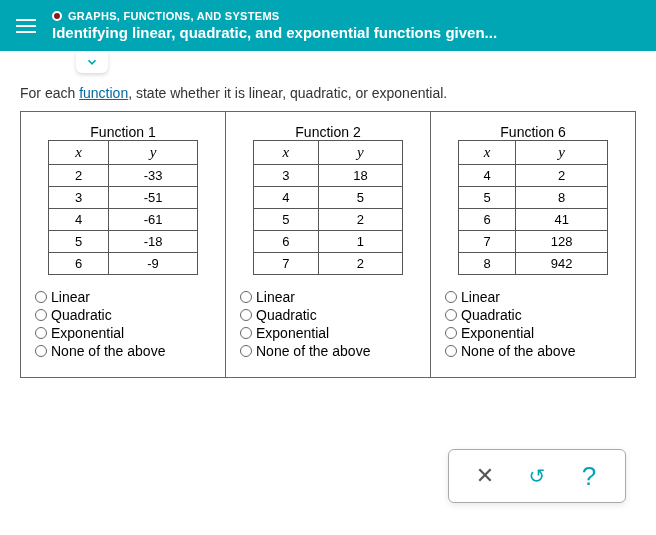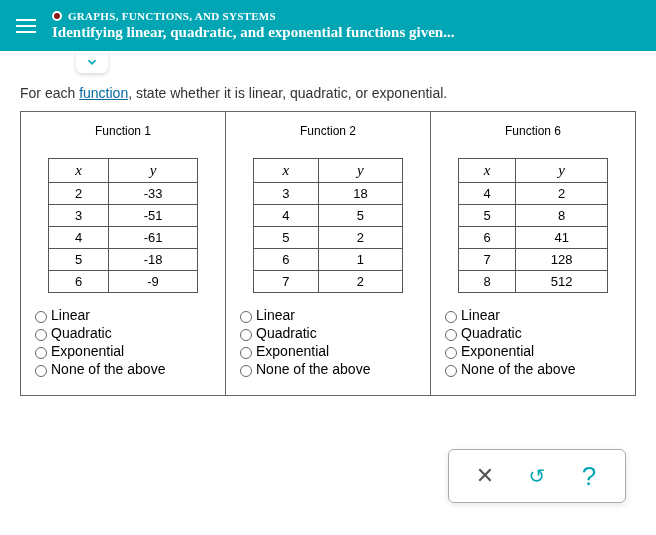--- a/index.html
+++ b/index.html
@@ -5,21 +5,20 @@
     * { margin: 0; padding: 0; box-sizing: border-box; }
     body { font-family: Arial, sans-serif; background: #fff; width: 656px; }
     
     .header {
       background: #00a6b4;
       color: #fff;
       padding: 10px 16px;
       display: flex;
       align-items: center;
       gap: 16px;
-      font-family: Liberation Serif, serif;
     }
     .menu-icon {
       display: flex;
       flex-direction: column;
       gap: 4px;
       cursor: pointer;
     }
     .menu-icon span {
       display: block;
       width: 20px;
@@ -71,22 +70,22 @@
       display: flex;
     }
     .function-col {
       flex: 1;
       padding: 12px 14px 16px;
       border-right: 1px solid #666;
     }
     .function-col:last-child { border-right: none; }
     .function-title {
       text-align: center;
-      font-size: 12px;
-      margin-bottom: 20px;
+      font-size: 14px;
+      margin-bottom: 0;
     }
     
     .data-table {
       border-collapse: collapse;
       margin: 0 auto 14px;
       width: 150px;
     }
     .data-table th, .data-table td {
       border: 1px solid #555;
       padding: 3px 8px;
@@ -96,21 +95,21 @@
     }
     .data-table th {
       font-style: italic;
       font-family: 'Times New Roman', serif;
       font-size: 15px;
     }
     
     .options { font-size: 14px; }
     .option {
       display: flex;
-      align-items: flex-end;
+      align-items: center;
       gap: 4px;
       margin-bottom: 2px;
       cursor: pointer;
     }
     .radio {
       width: 12px;
       height: 12px;
       border: 1px solid #666;
       border-radius: 50%;
       flex-shrink: 0;
@@ -290,21 +289,21 @@
       <tr>
             <td>6</td>
             <td>41</td>
           </tr>
       <tr>
             <td>7</td>
             <td>128</td>
           </tr>
       <tr>
             <td>8</td>
-            <td>512</td>
+            <td>942</td>
           </tr>
     </tbody>
       </table>
     <div class="options">
       <div class="option">
           <span class="radio"></span>
           <span>Linear</span>
         </div>
       <div class="option">
           <span class="radio"></span>

